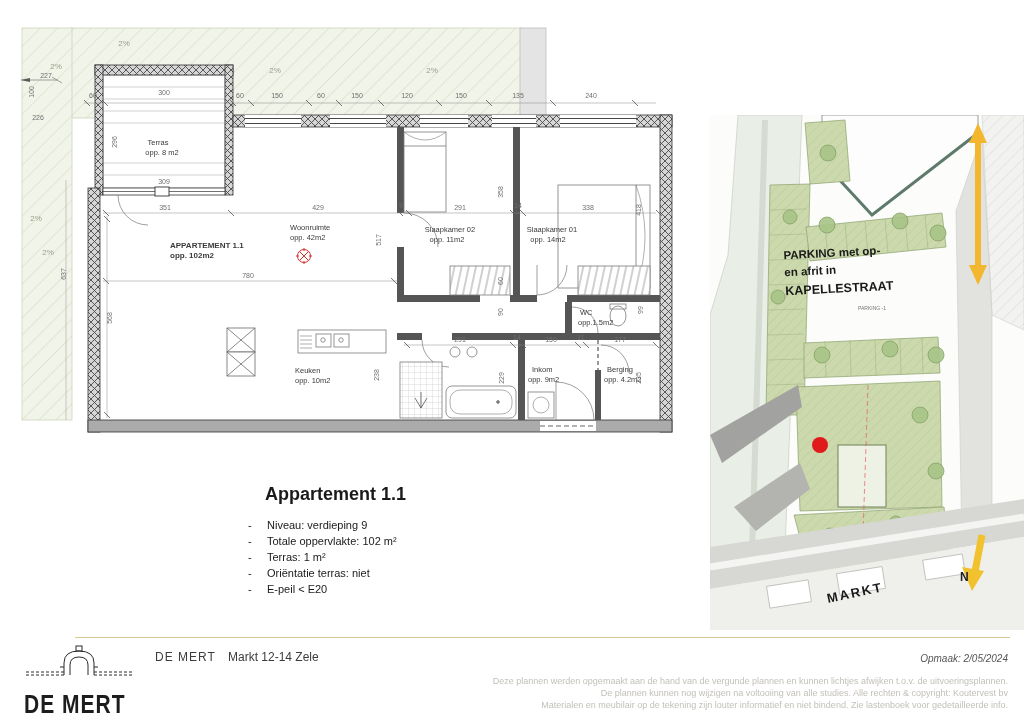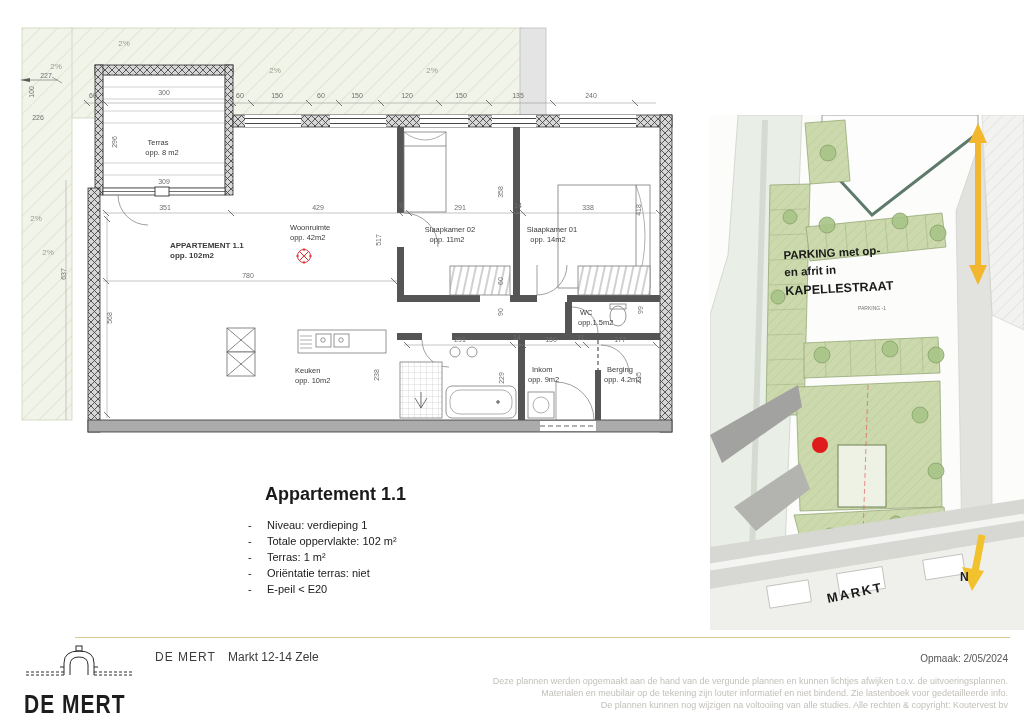--- a/index.html
+++ b/index.html
@@ -17,21 +17,21 @@
   .info ul{list-style:none;margin:0;padding:0;font-size:11px;color:#1a1a1a;}
   .info li{display:flex;line-height:16px;}
   .info li .dash{width:19px;text-align:left;padding-left:2px;}
   
   .situering-title{position:absolute;left:713px;top:199px;font-size:13px;font-weight:bold;
         text-decoration:underline;letter-spacing:.5px;color:#111;}
   
   .footer-line{position:absolute;left:75px;top:637px;width:935px;height:1px;background:#d9c88f;}
   .footer-brand{position:absolute;left:155px;top:650px;font-size:12px;letter-spacing:1px;color:#3c3c3c;}
   .footer-address{position:absolute;left:228px;top:650px;font-size:12px;color:#3c3c3c;}
-  .footer-date{position:absolute;right:16px;top:653px;font-size:10px;color:#555;text-align:left;}
+  .footer-date{position:absolute;right:16px;top:653px;font-size:10px;color:#555;text-align:left;font-style:italic;}
   .footer-disclaimer{position:absolute;right:16px;top:675px;width:520px;font-size:9px;line-height:12px;
         color:#c3c0ba;text-align:right;margin-left:44px;}
   .logo{position:absolute;left:24px;top:645px;width:110px;}
   .logo .logo-text{font-size:21px;font-weight:bold;letter-spacing:1px;color:#1d1d1d;
         font-family:"Liberation Sans", sans-serif; transform:scaleY(1.25); transform-origin:top left; display:inline-block;}
 </style>
 </head>
 <body>
 
 <div class="page">
@@ -279,21 +279,21 @@
       <text class="dimv" transform="rotate(-90 641 378)" x="641" y="378" text-anchor="middle">235</text>
       <text class="dimv" transform="rotate(-90 379 375)" x="379" y="375" text-anchor="middle">238</text>
     </g>
   </svg>
 
   <div class="info">
     <h2>Appartement 1.1</h2>
     <ul>
       <li>
           <span class="dash">-</span>
-          <span>Niveau: verdieping 1</span>
+          <span>Niveau: verdieping 9</span>
         </li>
       <li>
           <span class="dash">-</span>
           <span>Totale oppervlakte: 102 m²</span>
         </li>
       <li>
           <span class="dash">-</span>
           <span>Terras: 1 m²</span>
         </li>
       <li>
@@ -443,17 +443,17 @@
       </g>
     </svg>
     <span class="logo-text">DE MERT</span>
   </div>
 
   <div class="footer-brand">DE MERT</div>
   <div class="footer-address">Markt 12-14 Zele</div>
   <div class="footer-date">Opmaak: 2/05/2024</div>
   <div class="footer-disclaimer">
     <div>Deze plannen werden opgemaakt aan de hand van de vergunde plannen en kunnen lichtjes afwijken t.o.v. de uitvoeringsplannen.</div>
+    <div>De plannen kunnen nog wijzigen na voltooiing van alle studies. Alle rechten &amp; copyright: Koutervest bv</div>
     <div>Materialen en meubilair op de tekening zijn louter informatief en niet bindend. Zie lastenboek voor gedetailleerde info.</div>
-    <div>De plannen kunnen nog wijzigen na voltooiing van alle studies. Alle rechten &amp; copyright: Koutervest bv</div>
   </div>
 
 </div>
 
 </body></html>

